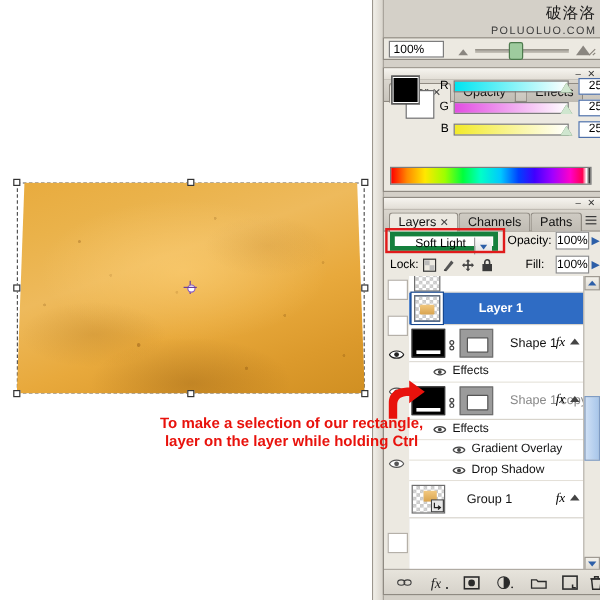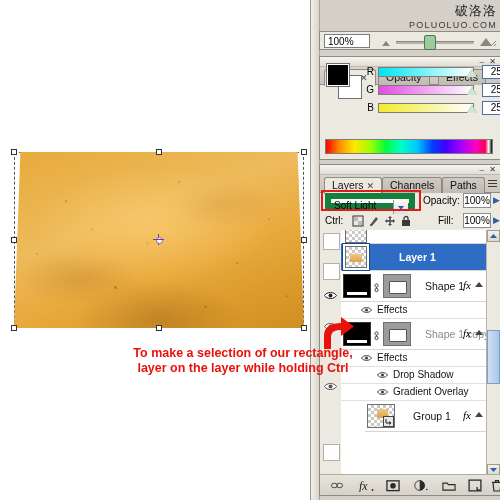--- a/index.html
+++ b/index.html
@@ -95,22 +95,22 @@
             filter:drop-shadow(0 0 0.5px #4d7a4d);}
   .ch-val{position:absolute;left:118px;top:-1px;width:34px;height:14px;background:#fff;border:1px solid #4d6fa8;
           box-sizing:border-box;font-size:10px;line-height:12px;text-align:center;}
   #spectrum{position:absolute;left:5px;bottom:5px;width:168px;height:15px;border:1px solid #7c7c7c;box-sizing:border-box;
      background:linear-gradient(90deg,#ff0000,#ff8a00 8%,#ffe800 17%,#9cff00 27%,#00ff3c 36%,#00ffc8 45%,
        #00c8ff 55%,#0040ff 64%,#4000ff 72%,#a000ff 81%,#ff00c8 90%,#ff0050 96%,#ffffff 98%,#000000 100%);}
 
   
   #layers-panel{top:164px;height:332px;}
   #mode-row{position:absolute;left:0;top:27px;width:100%;height:20px;}
-  #mode-select{position:absolute;left:5px;top:1px;width:90px;height:16px;background:#fff;border:6px solid #15803d;
-               box-sizing:border-box;font-size:10px;line-height:14px;padding-left:3px;}
+  #mode-select{position:absolute;left:5px;top:1px;width:90px;height:16px;background:#fff;border:4px solid #15803d;
+               box-sizing:border-box;font-size:10px;line-height:14px;padding-left:17px;}
   #mode-arrow{position:absolute;right:1px;top:1px;width:14px;height:14px;background:linear-gradient(#fbfbfb,#dfdfdf);
               border-left:1px solid #9a9a9a;}
   #mode-arrow:after{content:"";position:absolute;left:4px;top:6px;border-style:solid;border-width:4px 3px 0 3px;
               border-color:#2d5fa8 transparent transparent transparent;}
   #mode-highlight{position:absolute;left:1px;top:-2px;width:100px;height:21px;border:2px solid #e01b1b;box-sizing:border-box;}
   #opacity-lbl{position:absolute;left:103px;top:3px;font-size:10px;}
   #opacity-val{position:absolute;left:143px;top:1px;width:28px;height:15px;background:#fff;border:1px solid #8d8d8d;
                box-sizing:border-box;font-size:10px;line-height:13px;text-align:center;}
   #opacity-arrow{position:absolute;left:173px;top:3px;font-size:9px;color:#2d5fa8;}
 
@@ -278,21 +278,21 @@
           <span>Soft Light</span>
           <span id="mode-arrow"></span>
         </div>
         <div id="mode-highlight"></div>
         <span id="opacity-lbl">Opacity:</span>
         <div id="opacity-val">100%</div>
         <span id="opacity-arrow">▶</span>
       </div>
 
       <div id="lock-row">
-        <span id="lock-lbl">Ctrl:</span>
+        <span id="lock-lbl">Lock:</span>
         <svg class="lockicon" style="left:32px;" viewBox="0 0 12 12">
           <rect x="1" y="1" width="10" height="10" fill="none" stroke="#333"></rect>
           <rect x="2" y="2" width="4" height="4" fill="#bbb"></rect>
             <rect x="6" y="6" width="4" height="4" fill="#bbb"></rect>
         </svg>
         <svg class="lockicon" style="left:48px;" viewBox="0 0 12 12">
           <path d="M2 10 L8 2 L10 4 L4 11 Z" fill="#555"></path>
             <path d="M2 10 L3.5 10.5" stroke="#333"></path>
         </svg>
         <svg class="lockicon" style="left:64px;" viewBox="0 0 12 12">
@@ -388,32 +388,32 @@
               <circle cx="5.5" cy="4" r="1.6" fill="#444"></circle>
             </svg>
             <span class="elbl" style="left:36px;">Effects</span>
           </div>
 
           <div class="effrow">
             <svg class="eye-s" style="left:36px;" viewBox="0 0 11 8">
               <path d="M0.5 4 C2.5 0.8 8.5 0.8 10.5 4 C8.5 7.2 2.5 7.2 0.5 4 Z" fill="#fff" stroke="#444"></path>
               <circle cx="5.5" cy="4" r="1.6" fill="#444"></circle>
             </svg>
-            <span class="elbl" style="left:52px;">Drop Shadow</span>
+            <span class="elbl" style="left:52px;">Gradient Overlay</span>
           </div>
 
           <div class="effrow">
             <svg class="eye-s" style="left:36px;" viewBox="0 0 11 8">
               <path d="M0.5 4 C2.5 0.8 8.5 0.8 10.5 4 C8.5 7.2 2.5 7.2 0.5 4 Z" fill="#fff" stroke="#444"></path>
               <circle cx="5.5" cy="4" r="1.6" fill="#444"></circle>
             </svg>
-            <span class="elbl" style="left:52px;">Gradient Overlay</span>
-          </div>
-
-          <div class="lrow" style="height:30px;margin-left:24px;">
+            <span class="elbl" style="left:52px;">Drop Shadow</span>
+          </div>
+
+          <div class="lrow" style="height:30px;">
             <div class="thumb" style="left:2px;top:3px;width:28px;height:24px;">
               <div style="position:absolute;left:9px;top:4px;width:11px;height:9px;background:linear-gradient(#f2c87f,#d9a44f);"></div>
               <svg style="position:absolute;right:0;bottom:0;width:11px;height:11px;" viewBox="0 0 11 11">
                 <rect x="0.5" y="0.5" width="10" height="10" fill="#e8e8e8" stroke="#444"></rect>
                 <path d="M3 3 V7 H8 M6 5.5 L8 7 L6 8.5" fill="none" stroke="#222"></path>
               </svg>
             </div>
             <span class="lname" style="left:48px;top:9px;">Group 1</span>
             <span class="fxmark" style="top:8px;">fx</span>
             <div class="fxtri" style="top:11px;"></div>

